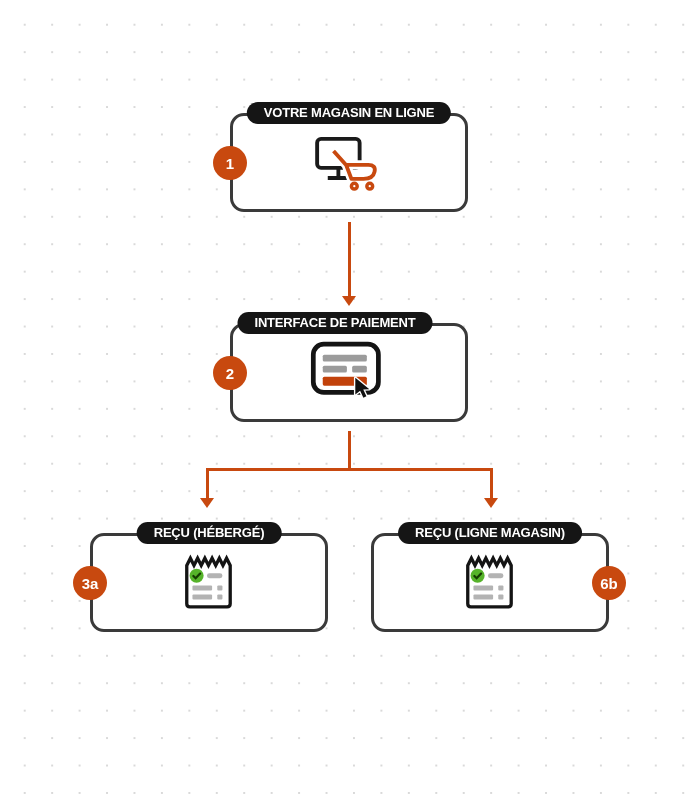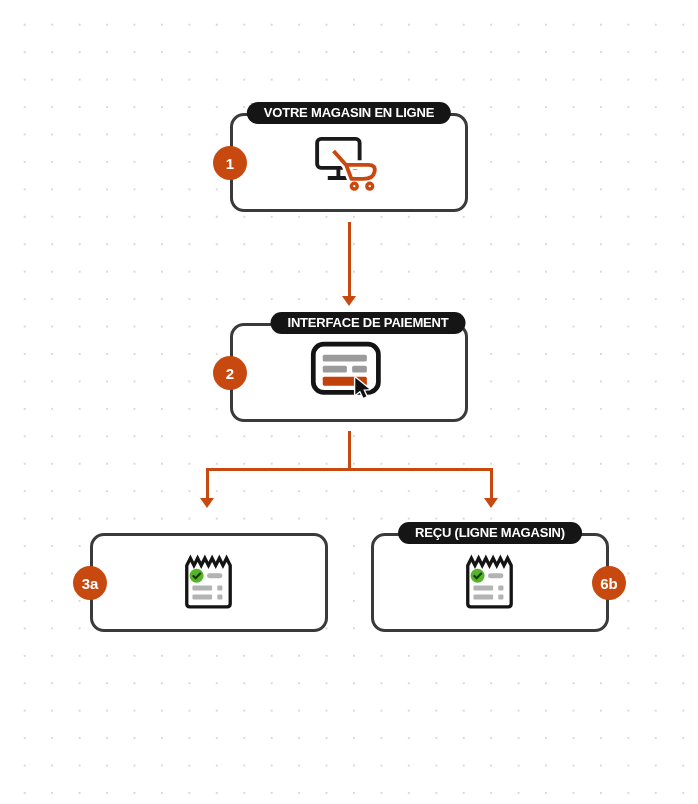--- a/index.html
+++ b/index.html
@@ -76,21 +76,21 @@
         <circle cx="43.5" cy="53" r="3" fill="#fff" stroke="#c8490f" stroke-width="3.6"></circle>
         <circle cx="59.5" cy="53" r="3" fill="#fff" stroke="#c8490f" stroke-width="3.6"></circle>
       </svg>
     </span>
   </div>
   <div class="badge" style="left:213px;top:146px;">1</div>
 
   <div class="vline" style="left:347.5px;top:222px;height:75px;"></div>
   <div class="arrowhead" style="left:342px;top:296px;"></div>
 
-  <div class="pill" style="left:368px;top:312px;">INTERFACE DE PAIEMENT</div>
+  <div class="pill" style="left:335px;top:312px;">INTERFACE DE PAIEMENT</div>
   <div class="node" style="left:230px;top:323px;width:238px;height:99px;">
     <span class="icon-wrap">
       <svg viewBox="0 0 74 60" width="78" height="63">
         <rect x="3" y="3" width="62" height="46" rx="10" fill="#fff" stroke="#141414" stroke-width="4.5"></rect>
         <rect x="12" y="13" width="42" height="6.5" rx="1.5" fill="#9b9b9b"></rect>
         <rect x="12" y="23.5" width="23" height="6.5" rx="1.5" fill="#9b9b9b"></rect>
         <rect x="40" y="23.5" width="14" height="6.5" rx="1.5" fill="#9b9b9b"></rect>
         <rect x="12" y="34" width="42" height="8.5" rx="1.5" fill="#c2420b"></rect>
         <path transform="translate(43,35)" d="M0 0 V16 L4.6 12.4 L7.7 19 L10.6 17.6 L7.6 11.2 L13.4 10.9 Z" fill="#111" stroke="#ffffff" stroke-width="2.6" paint-order="stroke" stroke-linejoin="round"></path>
       </svg>
@@ -98,20 +98,21 @@
   </div>
   <div class="badge" style="left:213px;top:356px;">2</div>
 
   <div class="vline" style="left:347.5px;top:431px;height:39px;"></div>
   <div class="hline" style="left:206px;top:468px;width:287px;"></div>
   <div class="vline" style="left:206px;top:468px;height:31px;"></div>
   <div class="arrowhead" style="left:200px;top:498px;"></div>
   <div class="vline" style="left:490px;top:468px;height:31px;"></div>
   <div class="arrowhead" style="left:484px;top:498px;"></div>
 
+  <div class="pill" style="left:209px;top:522px;">REÇU (HÉBERGÉ)</div>
   <div class="node" style="left:90px;top:533px;width:238px;height:99px;">
     <span class="icon-wrap">
       <svg viewBox="0 0 52 58" width="54" height="60">
         <path d="M4.5 12 L8 5 L11.5 12 L15 5 L18.5 12 L22 5 L25.5 12 L29 5 L32.5 12 L36 5 L39.5 12 L43 5 L46.5 12 L46.5 49 Q46.5 52 43.5 52 L7.5 52 Q4.5 52 4.5 49 Z" fill="#ffffff" stroke="#141414" stroke-width="3.2"></path>
         <circle cx="14" cy="22" r="6.8" fill="#56b32a"></circle>
         <path d="M10.9 22.2 l2.2 2.2 l4.3 -4.5" stroke="#143c00" stroke-width="2.2" fill="none" stroke-linecap="round"></path>
         <rect x="24" y="19.6" width="15" height="4.8" rx="2.4" fill="#b3b3b3"></rect>
         <rect x="10" y="31.5" width="19" height="4.8" rx="1" fill="#b3b3b3"></rect>
         <rect x="34" y="31.5" width="5" height="4.8" rx="1" fill="#b3b3b3"></rect>
         <rect x="10" y="40.2" width="19" height="4.8" rx="1" fill="#b3b3b3"></rect>

